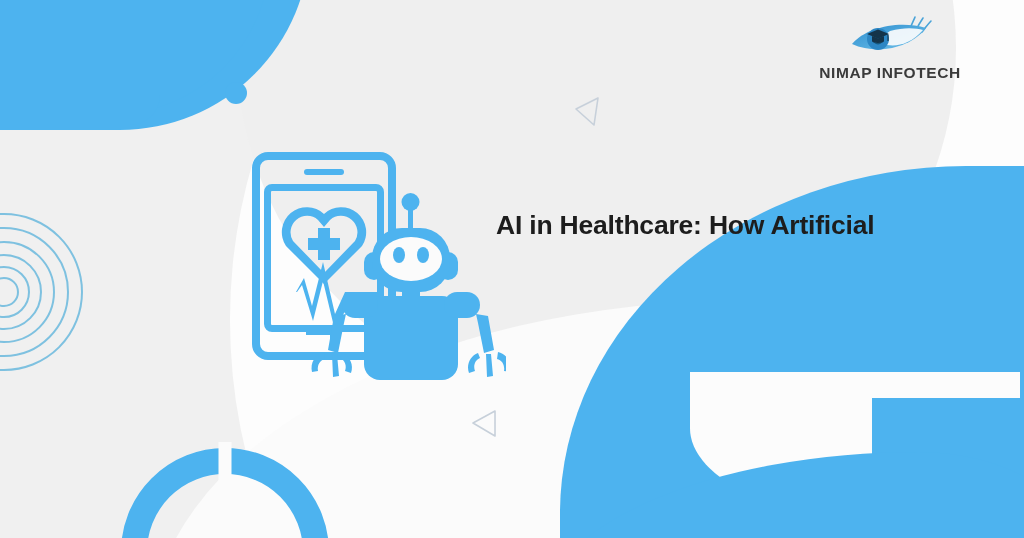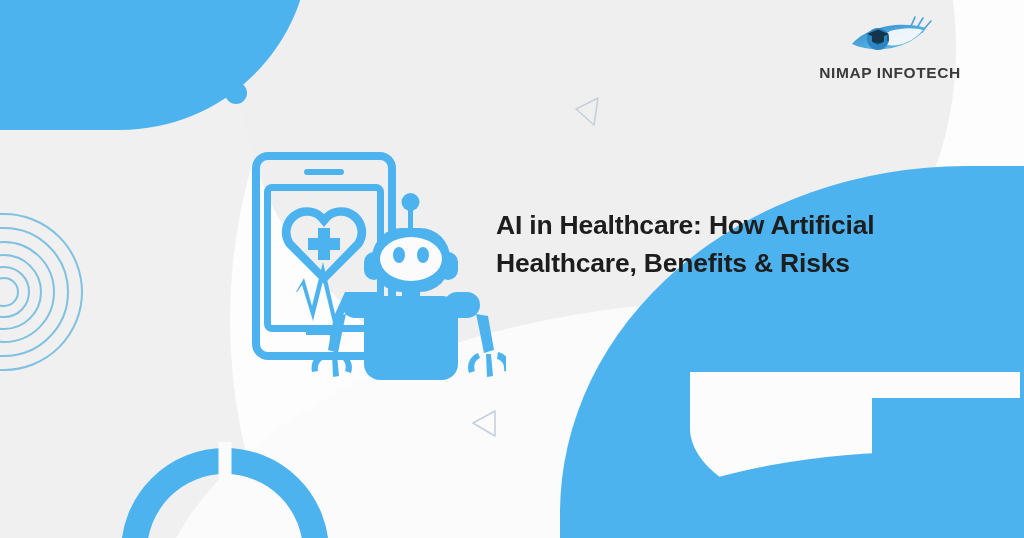--- a/index.html
+++ b/index.html
@@ -362,16 +362,15 @@
 
         <path d="M252 220 c9 2 14 11 12 20 l-6 -1 c1 -6 -2 -11 -7 -12 z
                  M240 222 l5 0 l2 22 l-6 1 z
                  M232 221 c-8 3 -12 12 -9 20 l6 -2 c-2 -5 0 -11 5 -13 z"></path>
       </g>
     </svg>
   </div>
 
   <div class="headline">
     <div>AI in Healthcare: How Artificial</div>
-    <div>Healthcare, Benefits &amp; Risks</div>
   </div>
 
 </div>
 
 </body></html>

